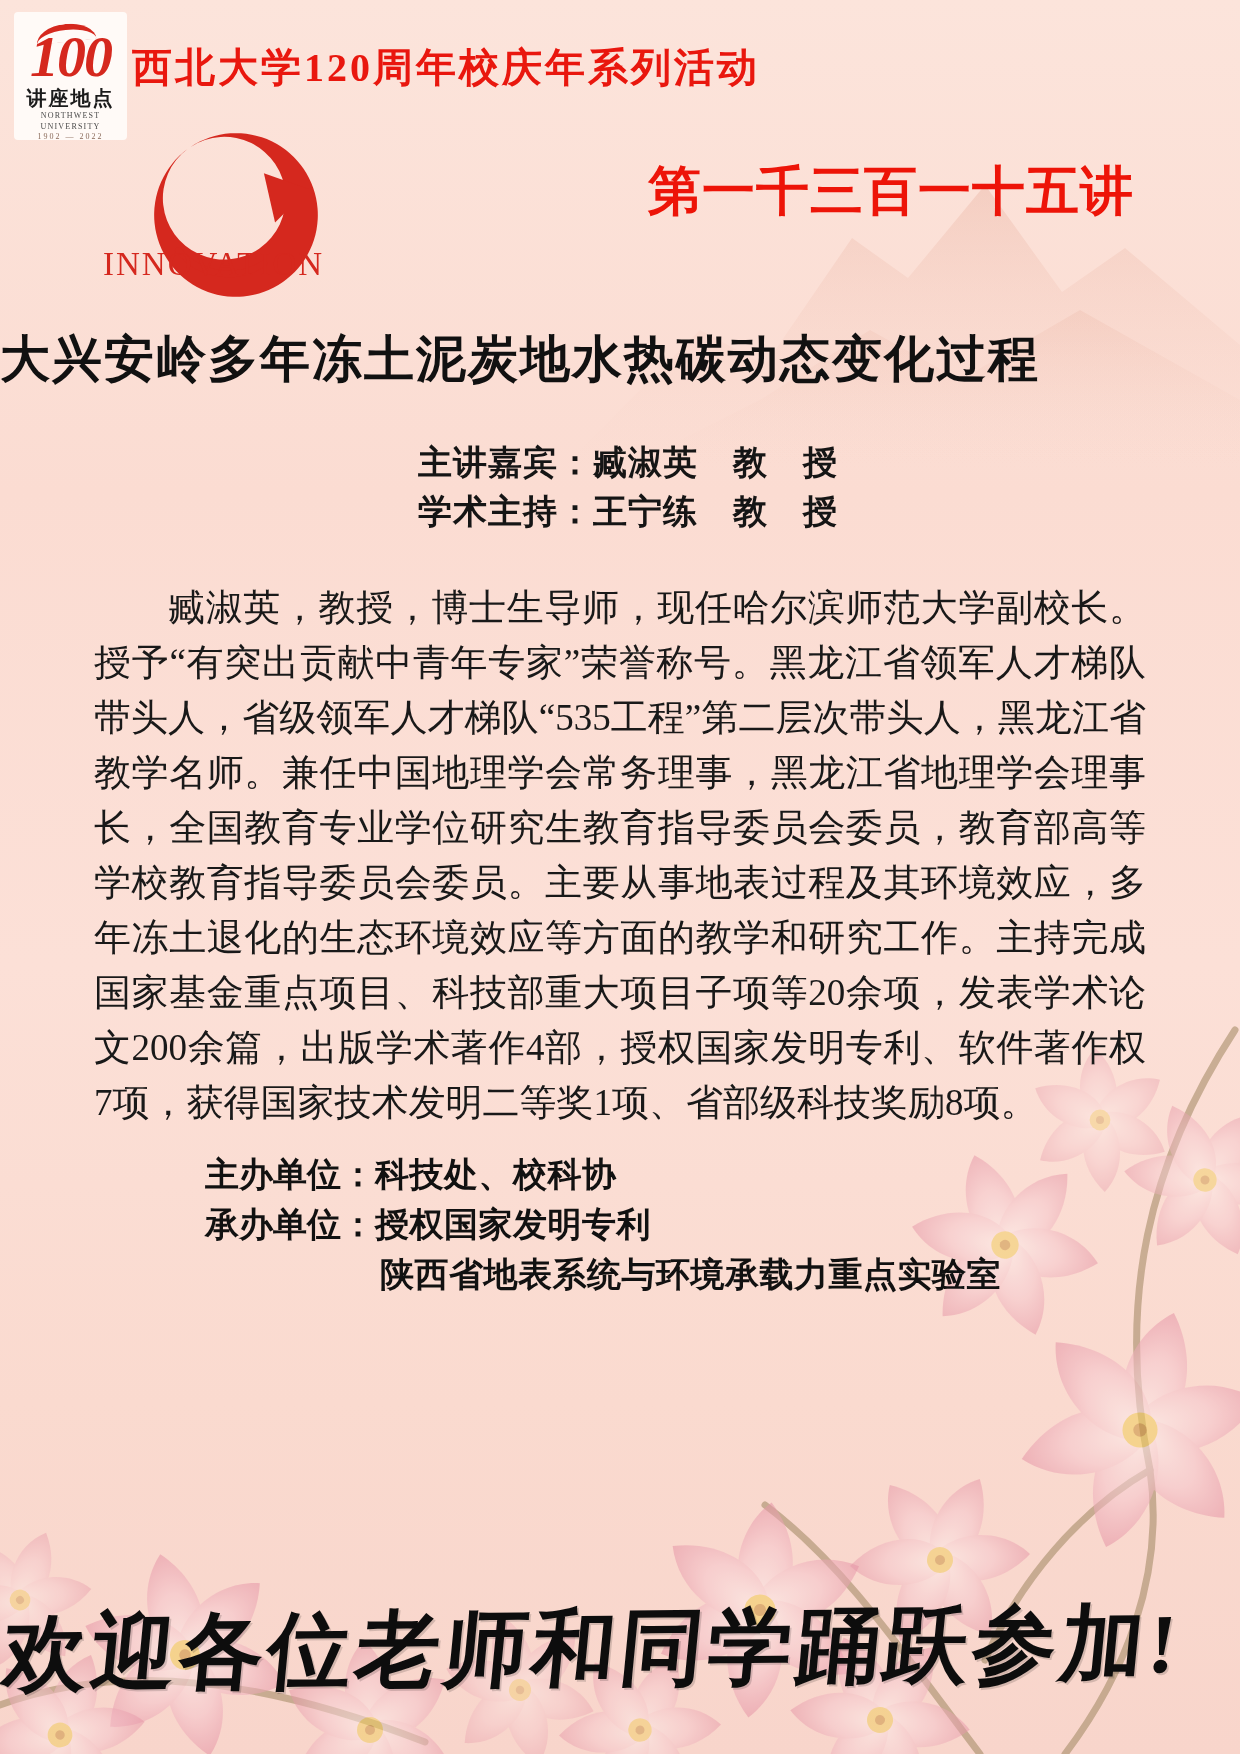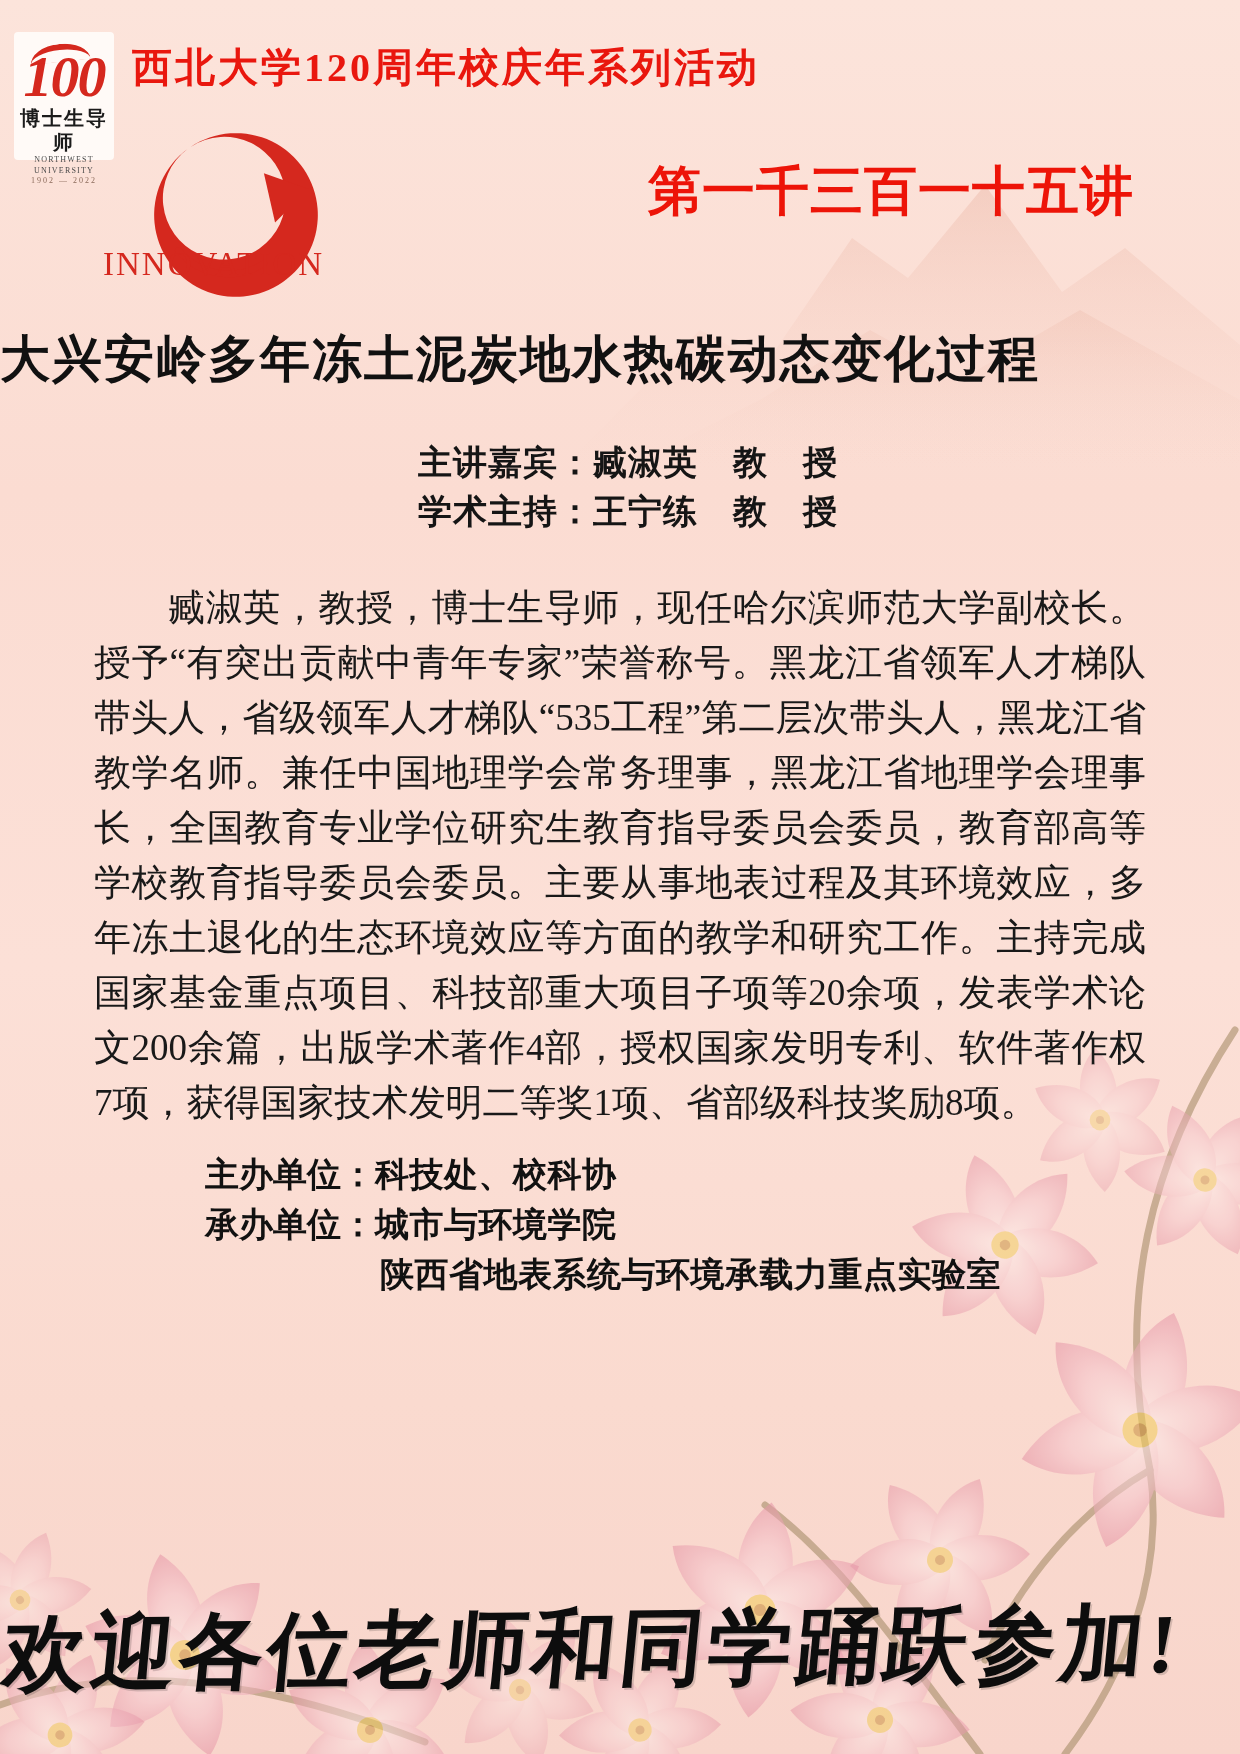--- a/index.html
+++ b/index.html
@@ -10,21 +10,21 @@
     overflow:hidden;
     background:linear-gradient(180deg,#fce4db 0%,#fbdcd2 28%,#fce0d7 55%,#fadacf 80%,#f8d5cb 100%);
     font-family:"Liberation Serif", serif;
     color:#161616;
   }
   .bg-art{position:absolute;left:0;top:0;width:1240px;height:1754px;z-index:0;pointer-events:none;}
   .layer{position:absolute;z-index:2;}
 
   
   .badge{
-    left:14px;top:32px;width:100px;height:128px;
+    left:14px;top:12px;width:113px;height:128px;
     background:rgba(255,252,250,0.92);
     border-radius:4px;
     text-align:center;
     padding-top:16px;box-sizing:border-box;
   }
   .badge-number{
     display:inline-block;
     font-family:"Liberation Serif", serif;
     font-style:italic;font-weight:700;
     font-size:58px;line-height:58px;color:#d5281e;
@@ -164,21 +164,21 @@
       <use href="#magnolia" transform="translate(520,1690) rotate(-10) scale(0.85)" opacity="0.35"></use>
       <use href="#magnolia" transform="translate(185,1655) rotate(-10) scale(1.15)" opacity="0.55"></use>
       <use href="#magnolia" transform="translate(60,1735) rotate(25) scale(0.95)" opacity="0.5"></use>
       <use href="#magnolia" transform="translate(370,1730) scale(1.0)" opacity="0.5"></use>
       <use href="#magnolia" transform="translate(20,1600) rotate(-35) scale(0.8)" opacity="0.4"></use>
     </g>
   </svg>
 
   <div class="layer badge">
     <div class="badge-number">100</div>
-    <div class="badge-cn">博士生导师</div>
+    <div class="badge-cn">讲座地点</div>
     <div class="badge-en">NORTHWEST UNIVERSITY</div>
     <div class="badge-years">1902 — 2022</div>
   </div>
 
   <div class="layer series-title">西北大学120周年校庆年系列活动</div>
 
   <svg class="layer innovation-logo" viewBox="-100 -100 200 200" xmlns="http://www.w3.org/2000/svg">
     <path d="M -2,-88 A 88,88 0 1 0 2,-88 A 66,66 0 1 1 -2,-88 Z" transform="rotate(-35)" fill="#d5281e"></path>
     <path d="M 30,-45 L 78,-28 L 42,8 Z" fill="#d5281e"></path>
     <path d="M -62,38 A 70,70 0 0 0 30,52" stroke="#d5281e" stroke-width="7" fill="none" stroke-linecap="round"></path>
@@ -192,21 +192,21 @@
   <div class="layer speaker-line">主讲嘉宾：臧淑英　教　授</div>
   <div class="layer host-line">学术主持：王宁练　教　授</div>
 
   <div class="layer bio">臧淑英，教授，博士生导师，现任哈尔滨师范大学副校长。授予“有突出贡献中青年专家”荣誉称号。黑龙江省领军人才梯队带头人，省级领军人才梯队“535工程”第二层次带头人，黑龙江省教学名师。兼任中国地理学会常务理事，黑龙江省地理学会理事长，全国教育专业学位研究生教育指导委员会委员，教育部高等学校教育指导委员会委员。主要从事地表过程及其环境效应，多年冻土退化的生态环境效应等方面的教学和研究工作。主持完成国家基金重点项目、科技部重大项目子项等20余项，发表学术论文200余篇，出版学术著作4部，授权国家发明专利、软件著作权7项，获得国家技术发明二等奖1项、省部级科技奖励8项。</div>
 
   <div class="layer details">
     <div class="detail-row">
       <span class="detail-label">主办单位：</span><span class="detail-value">科技处、校科协</span>
     </div>
     <div class="detail-row">
-      <span class="detail-label">承办单位：</span><span class="detail-value">城市与环境学院</span>
+      <span class="detail-label">承办单位：</span><span class="detail-value">授权国家发明专利</span>
     </div>
     <div class="detail-row indented">
       <span class="detail-label"></span><span class="detail-value">陕西省地表系统与环境承载力重点实验室</span>
     </div>
   </div>
 
   <div class="layer welcome">欢迎各位老师和同学踊跃参加!</div>
 
 </div>
 

